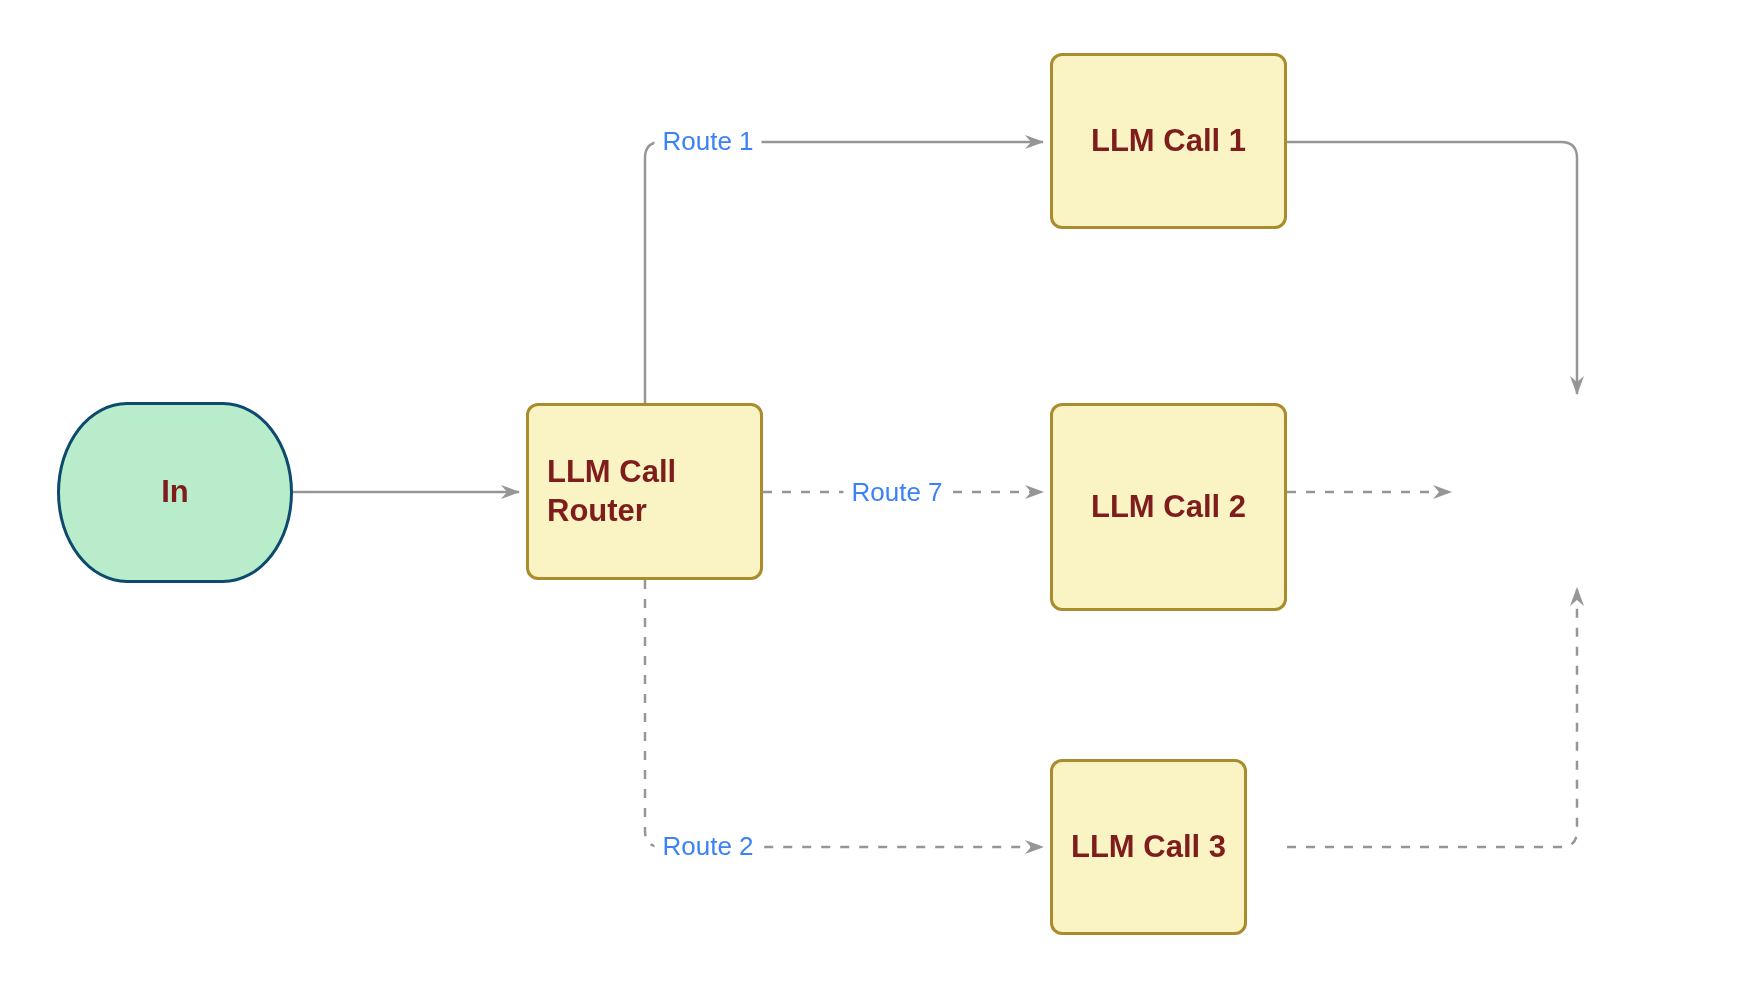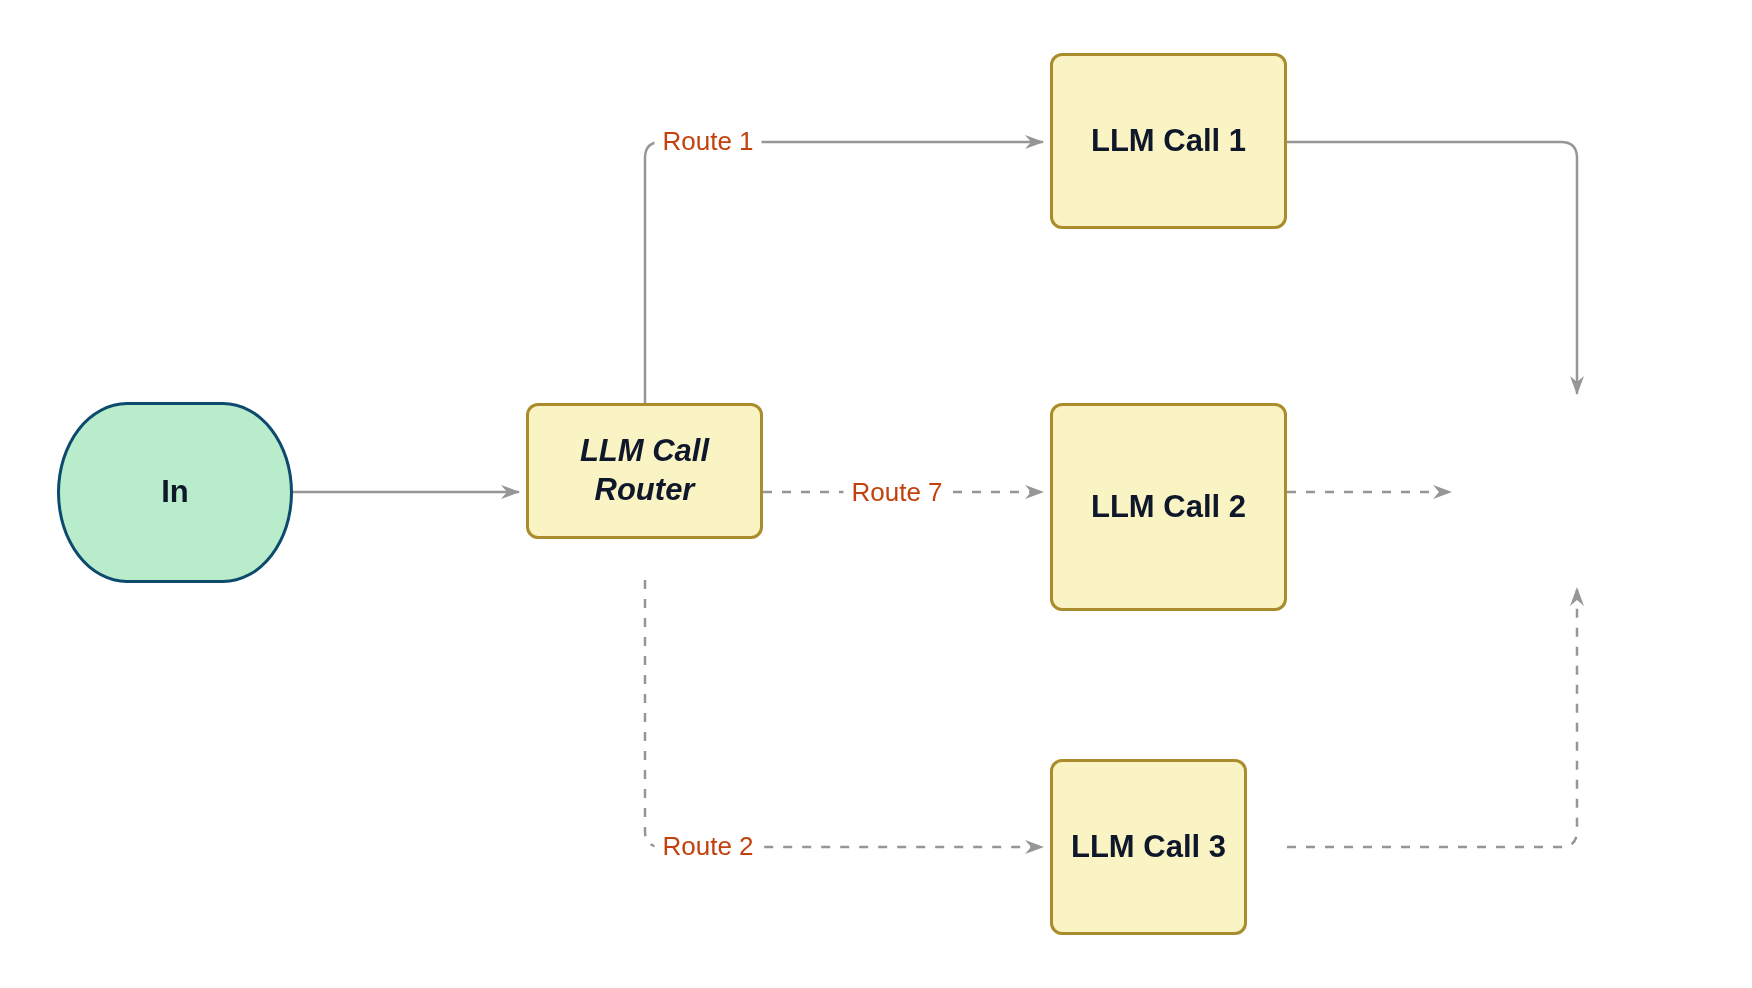--- a/index.html
+++ b/index.html
@@ -28,52 +28,51 @@
     stroke-width: 2.5px;
   }
   .edge.dashed {
     stroke-dasharray: 9 10;
   }
   .node {
     position: absolute;
     display: flex;
     align-items: center;
     justify-content: center;
-    text-align: center;
     box-sizing: border-box;
     font-weight: 700;
     font-size: 31px;
     line-height: 1.25;
-    color: #0f172a;
+    color: #7f1d1d;
     padding: 0 18px;
   }
   .node.process {
     background: #faf3c4;
     border: 3px solid #aa8c2c;
     border-radius: 12px;
   }
   .node.terminal {
     background: #b9ecca;
     border: 3px solid #0c4a6e;
     border-radius: 70px / 50%;
   }
   #node-in      { left: 57px;   top: 402px; width: 236px; height: 181px; }
-  #node-router  { left: 526px;  top: 403px; width: 237px; height: 136px; font-style: italic; }
+  #node-router  { left: 526px;  top: 403px; width: 237px; height: 177px; }
   #node-call1   { left: 1050px; top: 53px;  width: 237px; height: 176px; }
   #node-call2   { left: 1050px; top: 403px; width: 237px; height: 208px; }
   #node-call3   { left: 1050px; top: 759px; width: 197px; height: 176px; }
   #node-out     { left: 1458px; top: 402px; width: 237px; height: 178px; }
   .edge-label {
     position: absolute;
     transform: translate(-50%, -50%);
     background: #ffffff;
     padding: 2px 8px;
     font-size: 26px;
     font-weight: 400;
-    color: #c2410c;
+    color: #3b82f6;
     white-space: nowrap;
   }
   #label-route1 { left: 708px; top: 141px; }
   #label-route2 { left: 897px; top: 492px; }
   #label-route3 { left: 708px; top: 846px; }
 </style>
 </head>
 <body>
 
 <div class="canvas">

